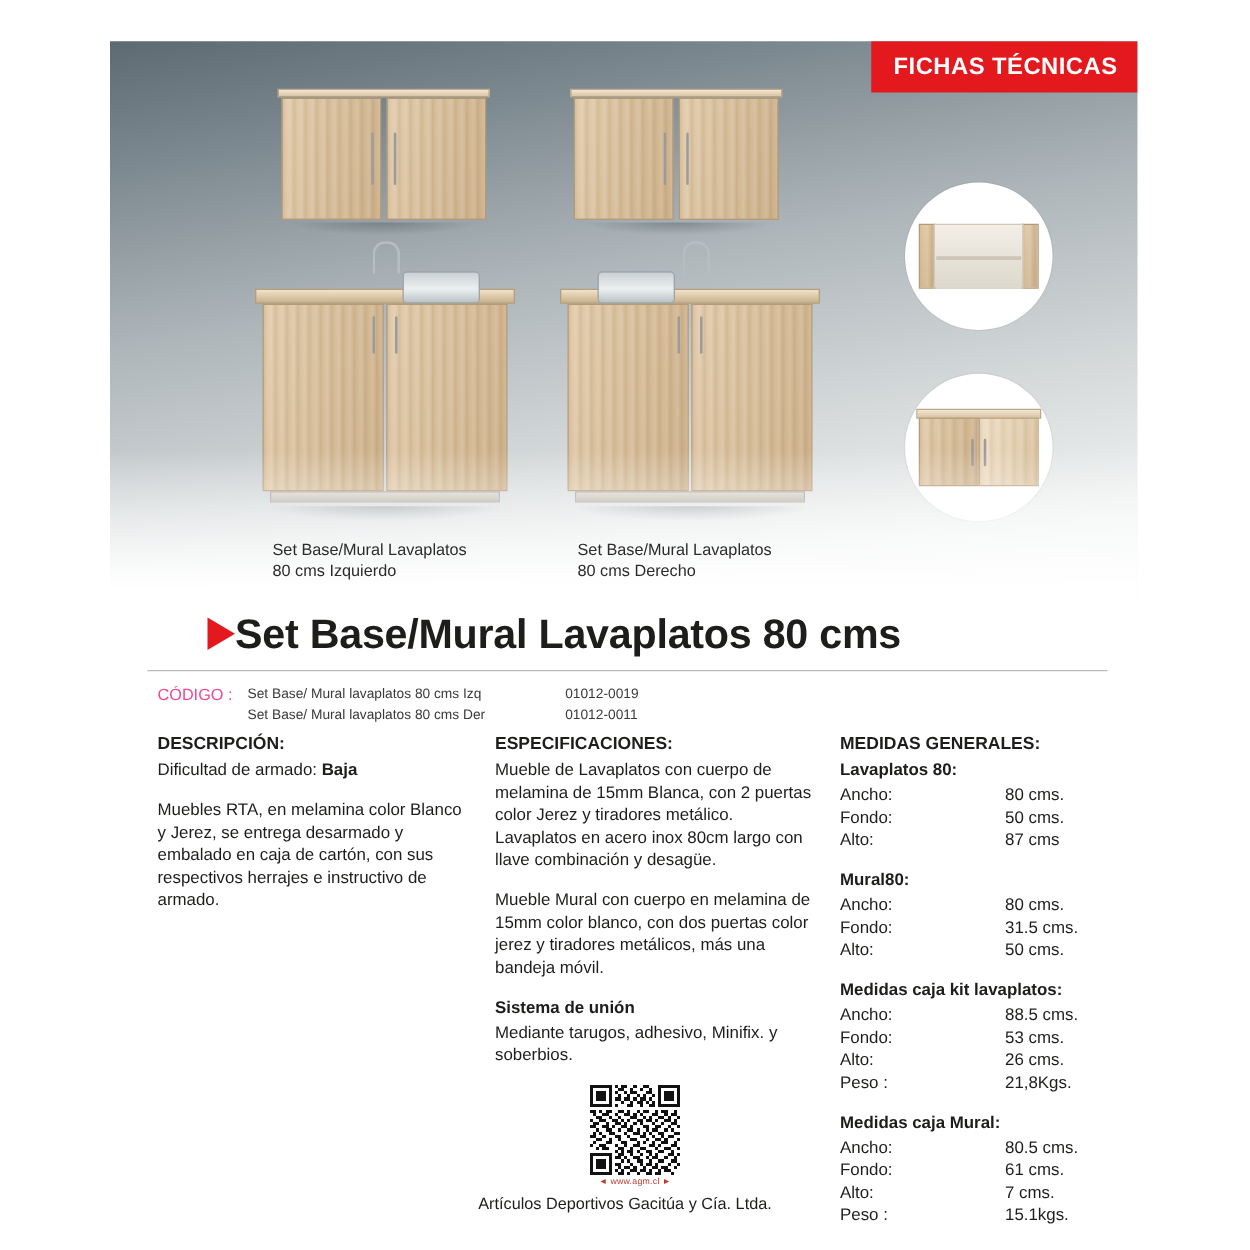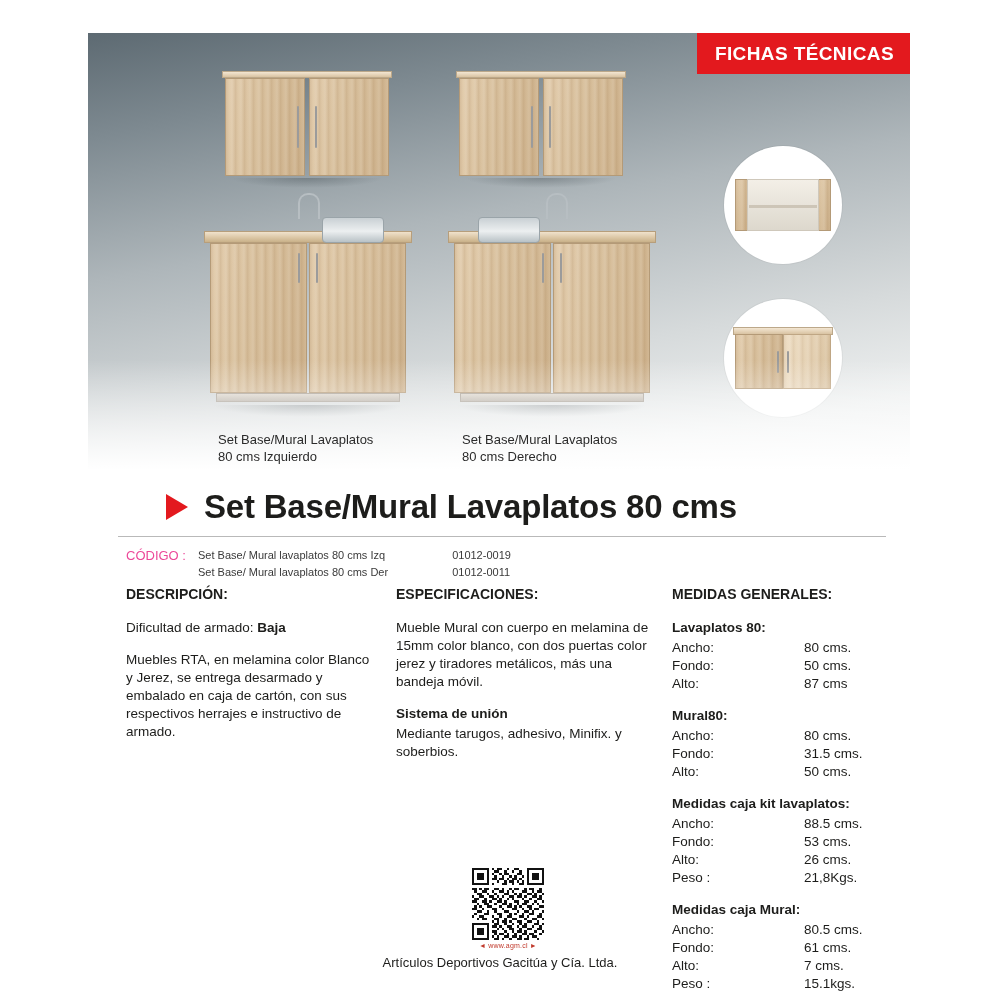--- a/index.html
+++ b/index.html
@@ -187,21 +187,20 @@
     transform: translate(-50%, -50%);
   }
 
   
   .title-row {
     position: absolute;
     left: 118px;
     top: 488px;
     display: flex;
     align-items: center;
-    gap: 16px;
     padding-left: 48px;
   }
   .tri {
     width: 0; height: 0;
     border-top: 13px solid transparent;
     border-bottom: 13px solid transparent;
     border-left: 22px solid #e3191e;
   }
   .title-text {
     font-size: 33px;
@@ -239,21 +238,21 @@
   .codigo-table td.num { padding-left: 62px; }
 
   
   .col {
     position: absolute;
     font-size: 13.5px;
     line-height: 18px;
     color: #1d1d1b;
   }
   .col h3 {
-    margin: 0 0 16px 0;
+    margin: 0 0 4px 0;
     font-size: 14px;
     font-weight: bold;
   }
   .col p { margin: 0 0 14px 0; }
   .col .sub {
     font-weight: bold;
     margin: 0 0 2px 0;
   }
   .bold { font-weight: bold; }
 
@@ -410,20 +409,21 @@
     <h3>DESCRIPCIÓN:</h3>
     <p>
       <span>Dificultad de armado:</span>
       <span class="bold">Baja</span>
     </p>
     <p>Muebles RTA, en melamina color Blanco y Jerez, se entrega desarmado y embalado en caja de cartón, con sus respectivos herrajes e instructivo de armado.</p>
   </div>
 
   <div class="col col2">
     <h3>ESPECIFICACIONES:</h3>
+    <p>Mueble de Lavaplatos con cuerpo de melamina de 15mm Blanca, con 2 puertas color Jerez y tiradores metálico. Lavaplatos en acero inox 80cm largo con llave combinación y desagüe.</p>
     <p>Mueble Mural con cuerpo en melamina de 15mm color blanco, con dos puertas color jerez y tiradores metálicos, más una bandeja móvil.</p>
     <p class="sub">Sistema de unión</p>
     <p>Mediante tarugos, adhesivo, Minifix. y soberbios.</p>
   </div>
 
   <div class="col col3">
     <h3>MEDIDAS GENERALES:</h3>
 
     <div class="meas-group">
       <div class="sub">Lavaplatos 80:</div>

